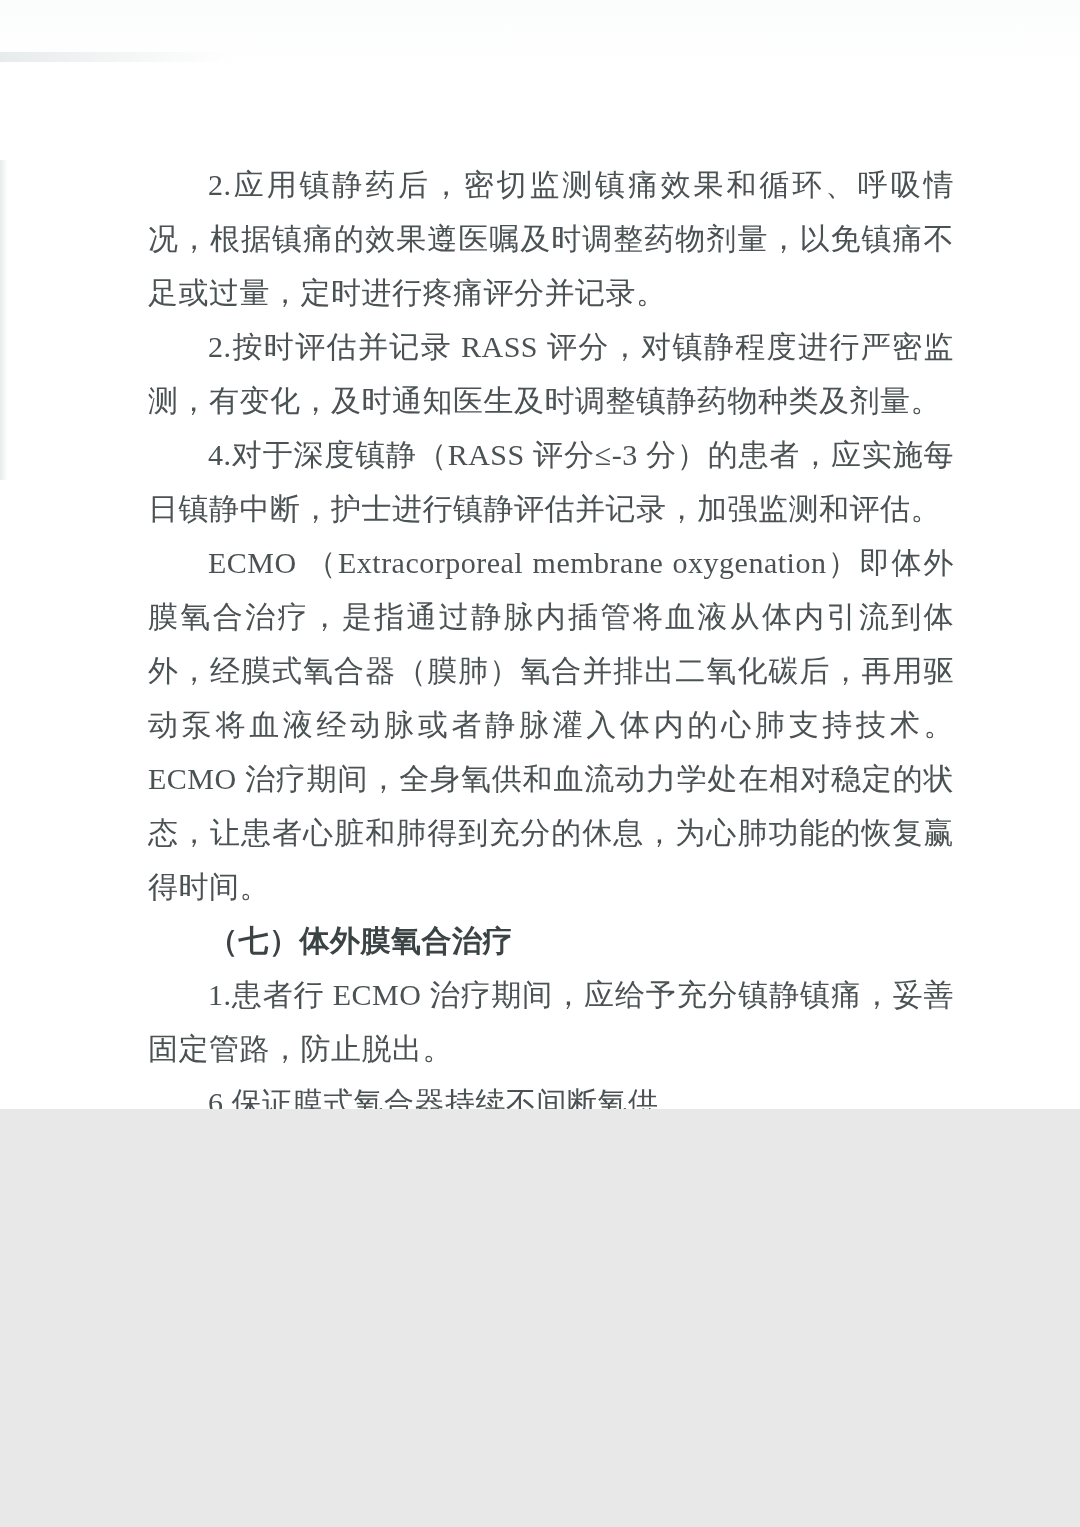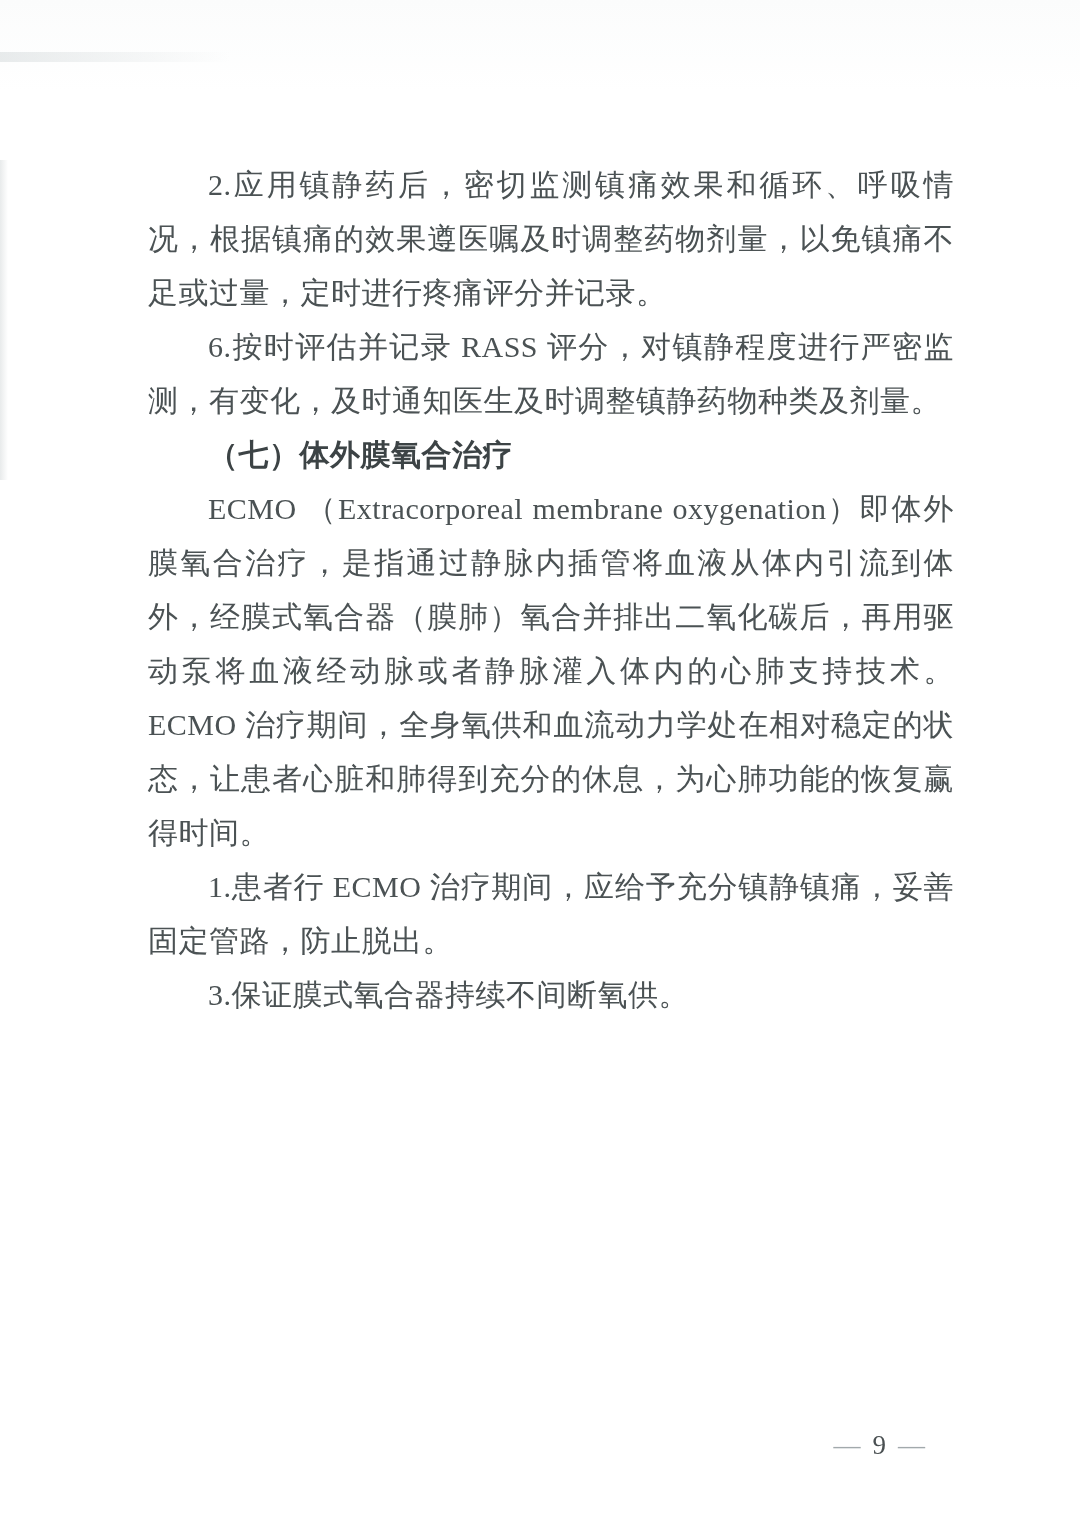--- a/index.html
+++ b/index.html
@@ -3,21 +3,21 @@
 <meta charset="utf-8">
 <style>
   html, body {
     margin: 0;
     padding: 0;
     background: #e8e8e8;
   }
   .page {
     position: relative;
     width: 1080px;
-    height: 1527px;
+    height: 1109px;
     margin: 0 auto;
     background:
       linear-gradient(180deg, #fbfcfc 0%, #ffffff 6%, #ffffff 100%);
     overflow: hidden;
     font-family: "Liberation Serif", "DejaVu Serif", serif;
   }
   
   .scan-smudge-top {
     position: absolute;
     left: 0; top: 52px;
@@ -72,23 +72,24 @@
 </style>
 </head>
 <body>
 
 <div class="page">
   <div class="scan-smudge-top"></div>
   <div class="scan-smudge-left"></div>
 
   <div class="doc-body">
       <p class="para">2.应用镇静药后，密切监测镇痛效果和循环、呼吸情况，根据镇痛的效果遵医嘱及时调整药物剂量，以免镇痛不足或过量，定时进行疼痛评分并记录。</p>
-      <p class="para">6.按时评估并记录 RASS 评分，对镇静程度进行严密监测，有变化，及时通知医生及时调整镇静药物种类及剂量。</p>
+      <p class="para">2.按时评估并记录 RASS 评分，对镇静程度进行严密监测，有变化，及时通知医生及时调整镇静药物种类及剂量。</p>
+      <p class="para">4.对于深度镇静（RASS 评分≤-3 分）的患者，应实施每日镇静中断，护士进行镇静评估并记录，加强监测和评估。</p>
+      <p class="para">ECMO （Extracorporeal membrane oxygenation）即体外膜氧合治疗，是指通过静脉内插管将血液从体内引流到体外，经膜式氧合器（膜肺）氧合并排出二氧化碳后，再用驱动泵将血液经动脉或者静脉灌入体内的心肺支持技术。ECMO 治疗期间，全身氧供和血流动力学处在相对稳定的状态，让患者心脏和肺得到充分的休息，为心肺功能的恢复赢得时间。</p>
       <p class="para heading">（七）体外膜氧合治疗</p>
-      <p class="para">ECMO （Extracorporeal membrane oxygenation）即体外膜氧合治疗，是指通过静脉内插管将血液从体内引流到体外，经膜式氧合器（膜肺）氧合并排出二氧化碳后，再用驱动泵将血液经动脉或者静脉灌入体内的心肺支持技术。ECMO 治疗期间，全身氧供和血流动力学处在相对稳定的状态，让患者心脏和肺得到充分的休息，为心肺功能的恢复赢得时间。</p>
       <p class="para">1.患者行 ECMO 治疗期间，应给予充分镇静镇痛，妥善固定管路，防止脱出。</p>
-      <p class="para">3.保证膜式氧合器持续不间断氧供。</p>
+      <p class="para">6.保证膜式氧合器持续不间断氧供。</p>
     </div>
 
   <div class="page-footer">
     <span class="dash">—</span><span class="num">9</span><span class="dash">—</span>
   </div>
 </div>
 
 </body></html>

